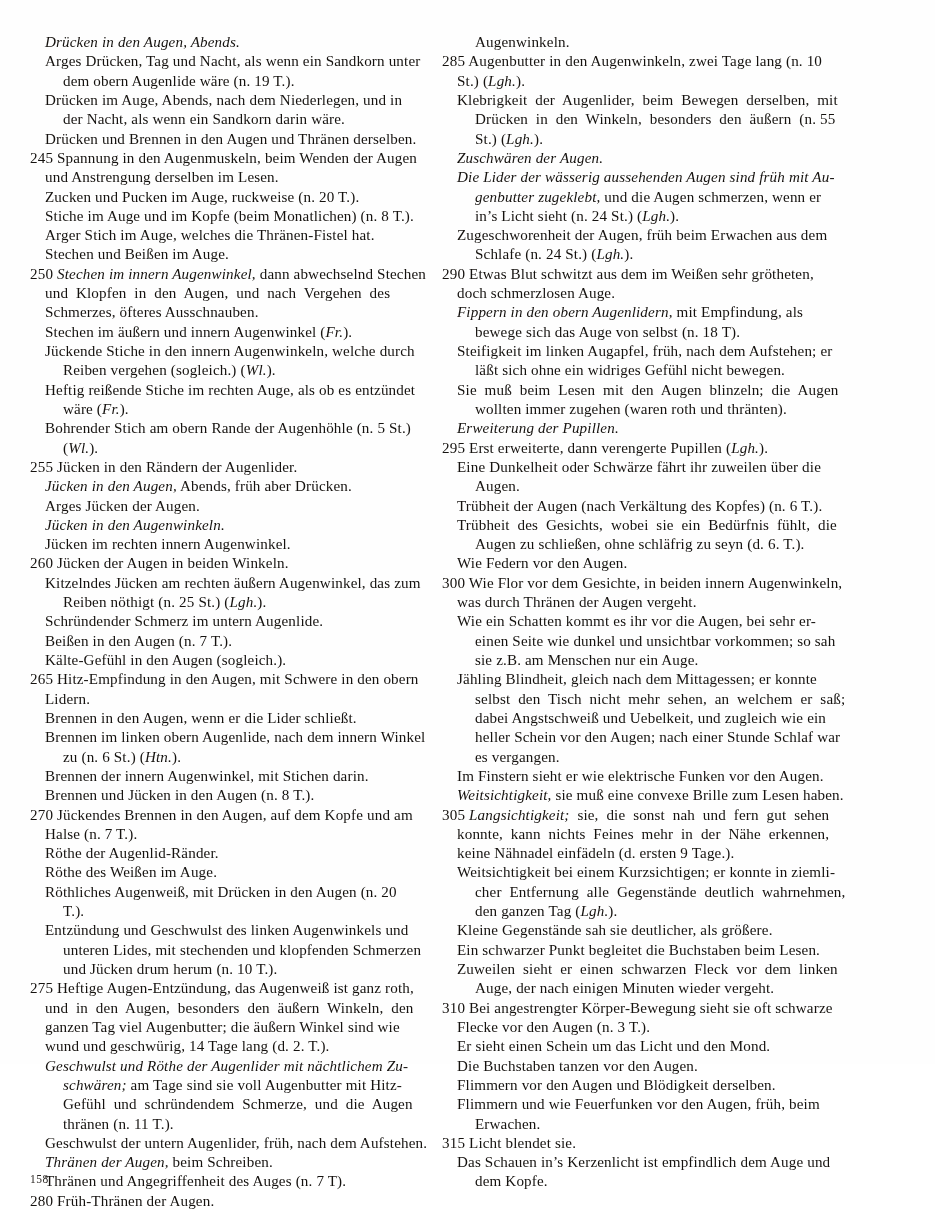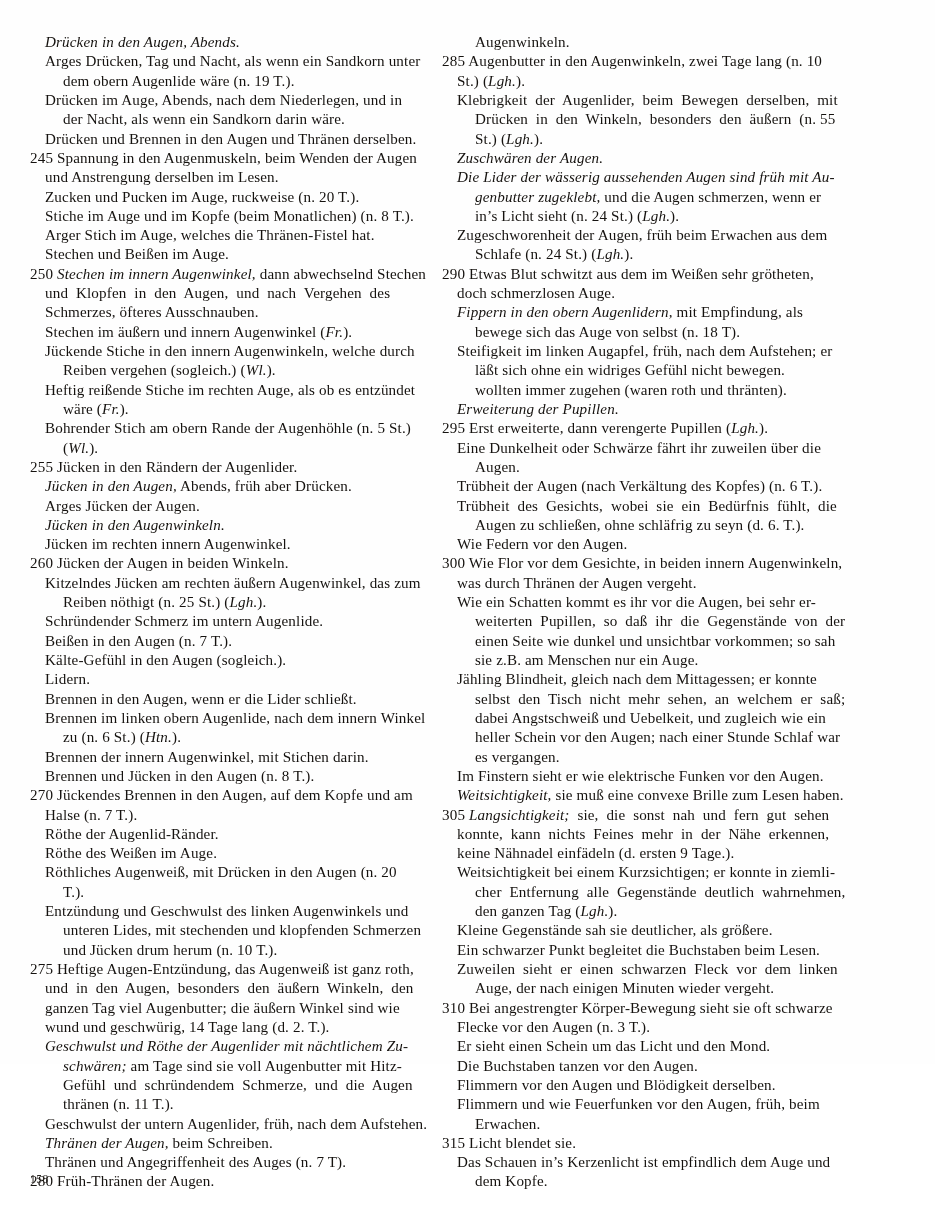--- a/index.html
+++ b/index.html
@@ -98,20 +98,21 @@
         <div class="ln i2"><span class="it">Jücken in den Augen,</span><span> Abends, früh aber Drücken.</span></div>
         <div class="ln i2"><span>Arges Jücken der Augen.</span></div>
         <div class="ln i2"><span class="it">Jücken in den Augenwinkeln.</span></div>
         <div class="ln i2"><span>Jücken im rechten innern Augenwinkel.</span></div>
         <div class="ln i0"><span>260 Jücken der Augen in beiden Winkeln.</span></div>
         <div class="ln i2"><span>Kitzelndes Jücken am rechten äußern Augenwinkel, das zum</span></div>
         <div class="ln i3"><span>Reiben nöthigt (n. 25 St.) (</span><span class="it">Lgh.</span><span>).</span></div>
         <div class="ln i2"><span>Schründender Schmerz im untern Augenlide.</span></div>
         <div class="ln i2"><span>Beißen in den Augen (n. 7 T.).</span></div>
         <div class="ln i2"><span>Kälte-Gefühl in den Augen (sogleich.).</span></div>
+        <div class="ln i0"><span>265 Hitz-Empfindung in den Augen, mit Schwere in den obern</span></div>
         <div class="ln i1"><span>Lidern.</span></div>
         <div class="ln i2"><span>Brennen in den Augen, wenn er die Lider schließt.</span></div>
         <div class="ln i2"><span>Brennen im linken obern Augenlide, nach dem innern Winkel</span></div>
         <div class="ln i3"><span>zu (n. 6 St.) (</span><span class="it">Htn.</span><span>).</span></div>
         <div class="ln i2"><span>Brennen der innern Augenwinkel, mit Stichen darin.</span></div>
         <div class="ln i2"><span>Brennen und Jücken in den Augen (n. 8 T.).</span></div>
         <div class="ln i0"><span>270 Jückendes Brennen in den Augen, auf dem Kopfe und am</span></div>
         <div class="ln i1"><span>Halse (n. 7 T.).</span></div>
         <div class="ln i2"><span>Röthe der Augenlid-Ränder.</span></div>
         <div class="ln i2"><span>Röthe des Weißen im Auge.</span></div>
@@ -146,33 +147,33 @@
         <div class="ln i3"><span class="it">genbutter zugeklebt,</span><span> und die Augen schmerzen, wenn er</span></div>
         <div class="ln i3"><span>in’s Licht sieht (n. 24 St.) (</span><span class="it">Lgh.</span><span>).</span></div>
         <div class="ln i2"><span>Zugeschworenheit der Augen, früh beim Erwachen aus dem</span></div>
         <div class="ln i3"><span>Schlafe (n. 24 St.) (</span><span class="it">Lgh.</span><span>).</span></div>
         <div class="ln i0"><span>290 Etwas Blut schwitzt aus dem im Weißen sehr grötheten,</span></div>
         <div class="ln i1"><span>doch schmerzlosen Auge.</span></div>
         <div class="ln i2"><span class="it">Fippern in den obern Augenlidern,</span><span> mit Empfindung, als</span></div>
         <div class="ln i3"><span>bewege sich das Auge von selbst (n. 18 T).</span></div>
         <div class="ln i2"><span>Steifigkeit im linken Augapfel, früh, nach dem Aufstehen; er</span></div>
         <div class="ln i3"><span>läßt sich ohne ein widriges Gefühl nicht bewegen.</span></div>
+        <div class="ln i2"><span>Sie  muß  beim  Lesen  mit  den  Augen  blinzeln;  die  Augen</span></div>
         <div class="ln i3"><span>wollten immer zugehen (waren roth und thränten).</span></div>
         <div class="ln i2"><span class="it">Erweiterung der Pupillen.</span></div>
         <div class="ln i0"><span>295 Erst erweiterte, dann verengerte Pupillen (</span><span class="it">Lgh.</span><span>).</span></div>
         <div class="ln i2"><span>Eine Dunkelheit oder Schwärze fährt ihr zuweilen über die</span></div>
         <div class="ln i3"><span>Augen.</span></div>
         <div class="ln i2"><span>Trübheit der Augen (nach Verkältung des Kopfes) (n. 6 T.).</span></div>
         <div class="ln i2"><span>Trübheit  des  Gesichts,  wobei  sie  ein  Bedürfnis  fühlt,  die</span></div>
         <div class="ln i3"><span>Augen zu schließen, ohne schläfrig zu seyn (d. 6. T.).</span></div>
         <div class="ln i2"><span>Wie Federn vor den Augen.</span></div>
         <div class="ln i0"><span>300 Wie Flor vor dem Gesichte, in beiden innern Augenwinkeln,</span></div>
         <div class="ln i1"><span>was durch Thränen der Augen vergeht.</span></div>
         <div class="ln i2"><span>Wie ein Schatten kommt es ihr vor die Augen, bei sehr er-</span></div>
-        <div class="ln i3"><span>weiterten  Pupillen,  so  daß  ihr  die  Gegenstände  von  der</span></div>
         <div class="ln i3"><span>einen Seite wie dunkel und unsichtbar vorkommen; so sah</span></div>
         <div class="ln i3"><span>sie z.B. am Menschen nur ein Auge.</span></div>
         <div class="ln i2"><span>Jähling Blindheit, gleich nach dem Mittagessen; er konnte</span></div>
         <div class="ln i3"><span>selbst  den  Tisch  nicht  mehr  sehen,  an  welchem  er  saß;</span></div>
         <div class="ln i3"><span>dabei Angstschweiß und Uebelkeit, und zugleich wie ein</span></div>
         <div class="ln i3"><span>heller Schein vor den Augen; nach einer Stunde Schlaf war</span></div>
         <div class="ln i3"><span>es vergangen.</span></div>
         <div class="ln i2"><span>Im Finstern sieht er wie elektrische Funken vor den Augen.</span></div>
         <div class="ln i2"><span class="it">Weitsichtigkeit,</span><span> sie muß eine convexe Brille zum Lesen haben.</span></div>
         <div class="ln i0"><span>305 </span><span class="it">Langsichtigkeit;</span><span>  sie,  die  sonst  nah  und  fern  gut  sehen</span></div>

